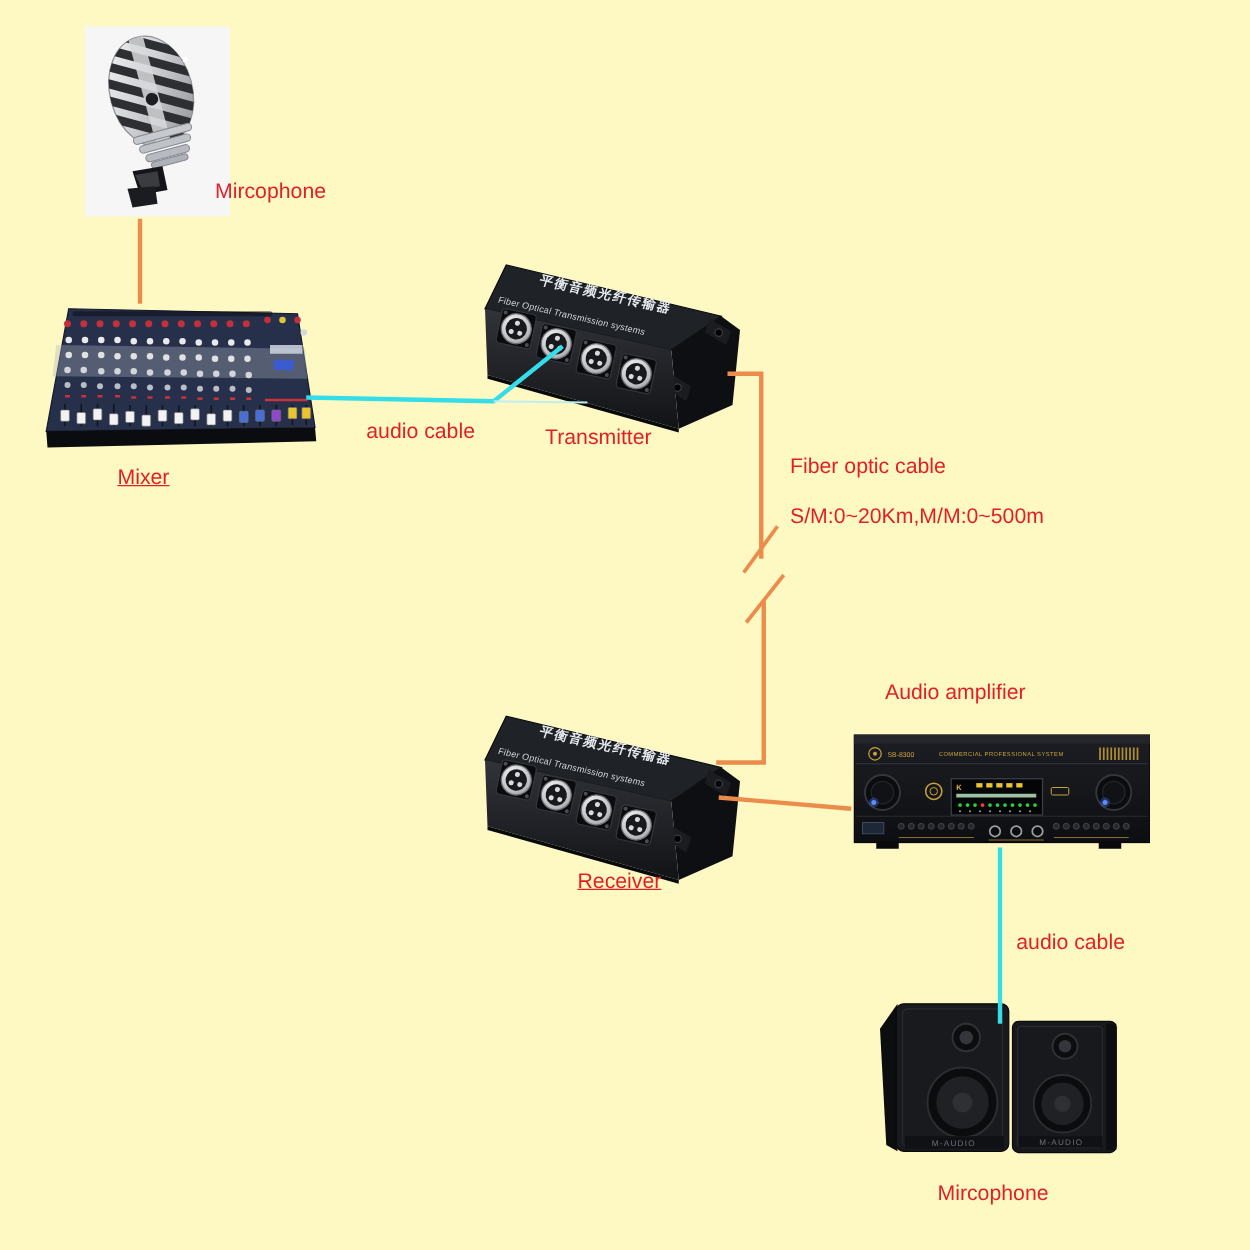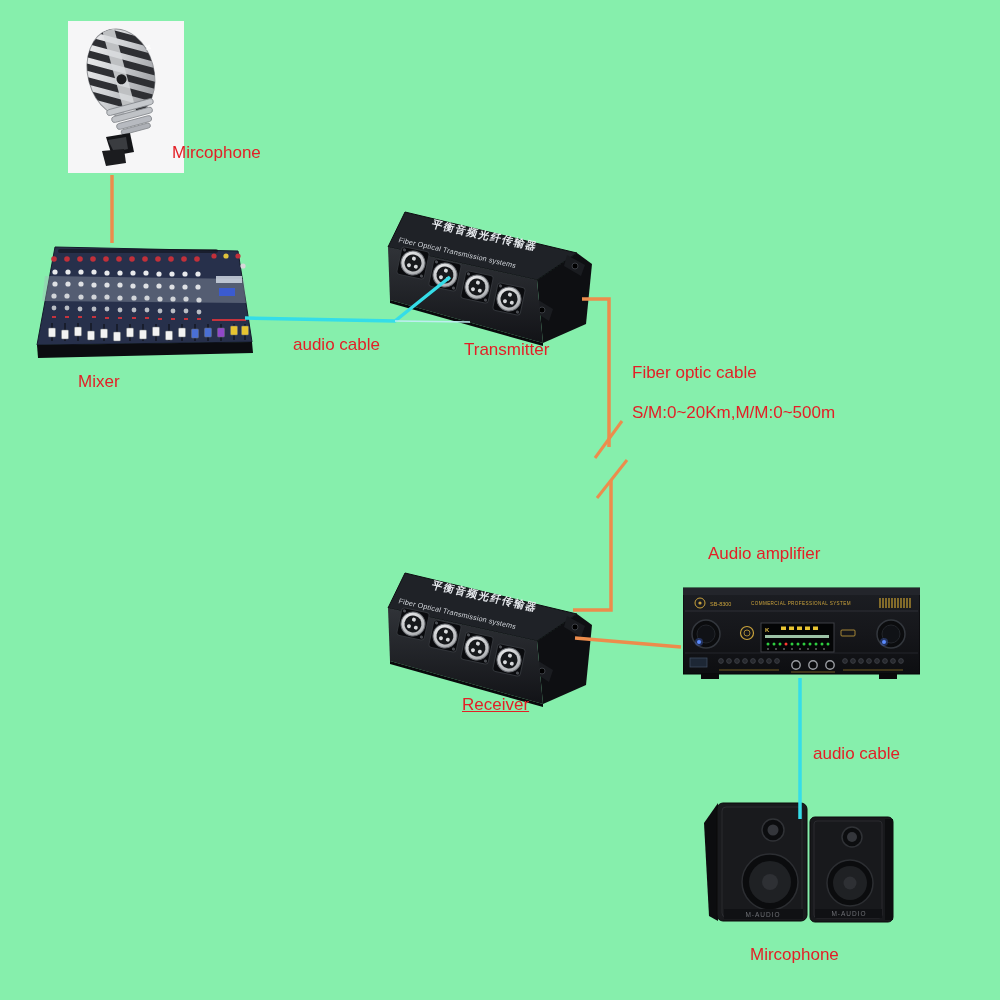--- a/index.html
+++ b/index.html
@@ -1,17 +1,17 @@
 <!DOCTYPE html>
 <html><head>
 <meta charset="utf-8">
 <style>
   html,body{margin:0;padding:0;background:#ffffff;}
   .canvas{
-    position:relative;width:1000px;height:1000px;background:#86efac;
+    position:relative;width:1000px;height:1000px;background:#fef9c3;
     font-family:"Liberation Sans",sans-serif;overflow:hidden;
   }
   .device{position:absolute;z-index:2;}
   .cables{position:absolute;left:0;top:0;z-index:4;pointer-events:none;}
   .lbl{
     position:absolute;z-index:6;color:#e31f26;font-size:17px;line-height:20px;
     white-space:nowrap;font-family:"Liberation Sans",sans-serif;
   }
   svg{display:block;}
 </style>
@@ -441,23 +441,23 @@
     </g>
     <g>
       <line x1="575" y1="638" x2="681" y2="647" stroke="#ec8c4c" stroke-width="3.5"></line>
     </g>
     <g>
       <line x1="800" y1="678" x2="800" y2="819" stroke="#35dde8" stroke-width="3.5"></line>
     </g>
   </svg>
 
   <div class="lbl" style="left:172px;top:143px;">Mircophone</div>
-  <div class="lbl" style="left:78px;top:372px;">Mixer</div>
+  <div class="lbl" style="left:94px;top:372px;text-decoration:underline;">Mixer</div>
   <div class="lbl" style="left:293px;top:335px;">audio cable</div>
-  <div class="lbl" style="left:436px;top:340px;margin-left:28px;">Transmitter</div>
+  <div class="lbl" style="left:436px;top:340px;">Transmitter</div>
   <div class="lbl" style="left:632px;top:363px;">Fiber optic cable</div>
   <div class="lbl" style="left:632px;top:393px;margin-top:10px;">S/M:0~20Km,M/M:0~500m</div>
   <div class="lbl" style="left:462px;top:695px;text-decoration:underline;">Receiver</div>
   <div class="lbl" style="left:708px;top:544px;">Audio amplifier</div>
   <div class="lbl" style="left:813px;top:744px;">audio cable</div>
   <div class="lbl" style="left:750px;top:945px;">Mircophone</div>
 
 </div>
 
 </body></html>

